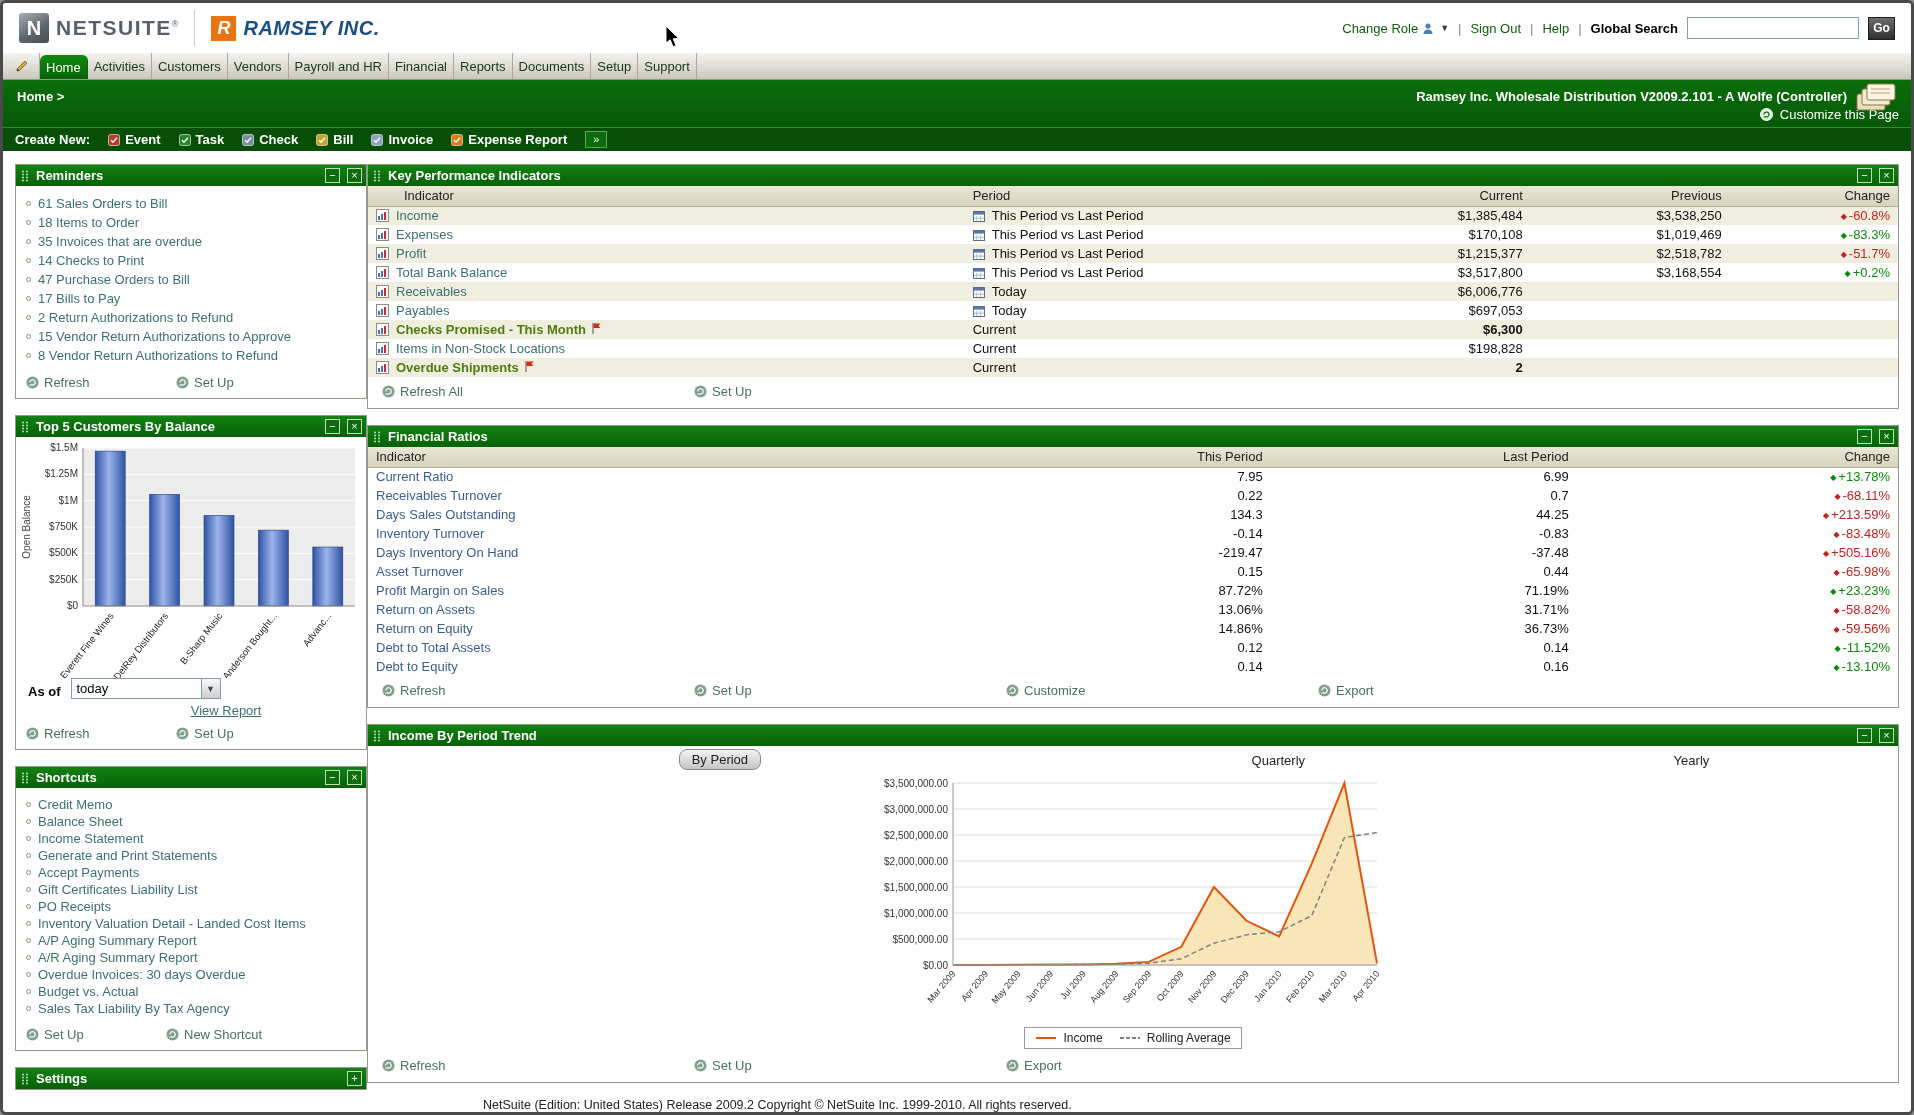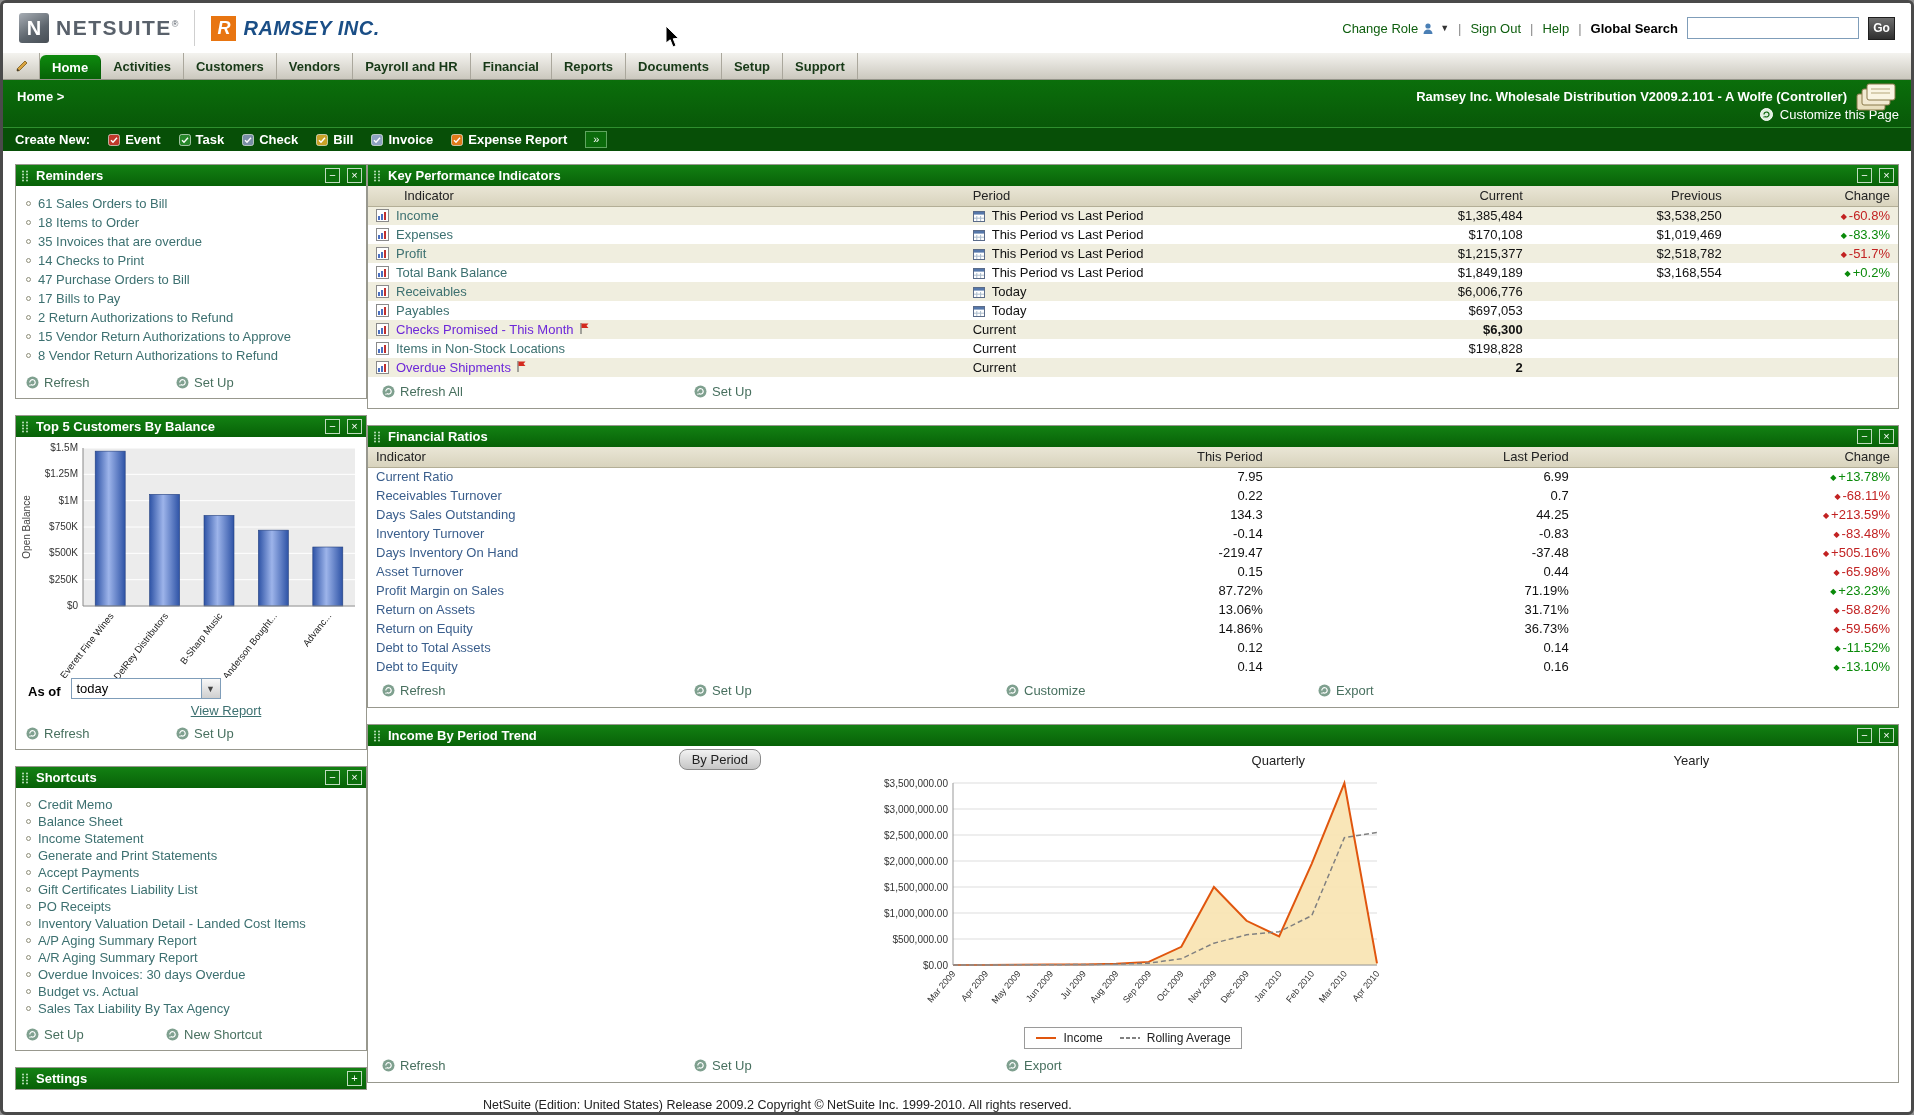--- a/index.html
+++ b/index.html
@@ -23,21 +23,21 @@
   .pipe{color:#888}
   .caret{font-size:9px;color:#333}
   .gs-label{font-weight:bold;color:#000;white-space:nowrap}
   .gs-input{width:172px;height:22px;border:1px solid #7F9DB9;padding:0 4px;font-size:13px}
   .go-btn{height:23px;min-width:27px;background:linear-gradient(#6E6E6E,#2F2F2F);color:#FFF;border:1px solid #1E1E1E;font-size:12px;font-weight:bold;cursor:pointer}
 
   
   .tabbar{height:27px;background:linear-gradient(#F4F3EF,#CBC8BE);border-bottom:1px solid #95958A;display:flex;align-items:stretch;padding-left:10px}
   .nav-edge{display:flex;align-items:center;padding:0 10px 0 2px;border-right:1px solid #AAA79C}
   .tabs{display:flex}
-  .tab{padding:0 12px;display:flex;align-items:center;font-size:13px;font-weight:bold;color:#173917;border-right:1px solid #AAA79C;cursor:pointer}
+  .tab{padding:0 6px;display:flex;align-items:center;font-size:13px;font-weight:normal;color:#173917;border-right:1px solid #AAA79C;cursor:pointer}
   .tab.active{background:linear-gradient(#0E8A0E,#076307);color:#FFF;border-radius:6px 6px 0 0;margin-top:2px;border-right:1px solid #076307}
 
   
   .greenbar{position:relative;height:47px;background:linear-gradient(#0B6F0B,#085808);color:#FFF}
   .crumb{position:absolute;left:14px;top:9px;font-size:13px;font-weight:bold;cursor:pointer}
   .gb-context{position:absolute;right:64px;top:9px;font-size:13px;font-weight:bold;white-space:nowrap}
   .gb-customize{position:absolute;right:12px;bottom:5px;display:flex;align-items:center;gap:7px;font-size:13px;cursor:pointer;color:#FFF}
   .cards-ico{position:absolute;right:14px;top:2px;cursor:pointer}
 
   
@@ -70,21 +70,21 @@
 
   
   .data-table{width:100%;border-collapse:collapse;table-layout:fixed;font-size:13px}
   .data-table th{background:linear-gradient(#EAE6D6,#D8D3BD);border-bottom:1px solid #B3AE96;font-weight:normal;color:#222;height:20px;padding:0 8px;text-align:left;white-space:nowrap}
   .data-table th.num{text-align:right}
   .data-table td{height:19px;padding:0 8px;white-space:nowrap;overflow:hidden;color:#111}
   .data-table td.num{text-align:right}
   .kpi-table tr.alt td{background:#F0EEDF}
   th.pad-ind{padding-left:36px}
   .ind-link{color:#3C7070;cursor:pointer}
-  .ind-bold{color:#6d28d9;font-weight:normal;cursor:pointer}
+  .ind-bold{color:#4d7c0f;font-weight:bold;cursor:pointer}
   .ratio-link{color:#3A5E8C;cursor:pointer}
   .bnum{font-weight:bold}
   .chg{white-space:nowrap}
   .chg .dia{font-size:8px;vertical-align:1px;margin-right:2px}
   .chg.red{color:#C22222}.chg.green{color:#0A8A0A}
   .kpi-icon,.per-icon{vertical-align:-2px;margin-right:7px}
   .flag-icon{vertical-align:-1px;margin-left:5px}
 
   
   .cust-chart{display:flex;justify-content:center;padding-top:3px}
@@ -630,21 +630,21 @@
                     <rect x="5" y="5" width="2" height="6" fill="#4A6FC0"></rect>
                     <rect x="8" y="3" width="2" height="8" fill="#C03030"></rect>
                   </svg><span class="ind-link">Total Bank Balance</span></td>
                 <td><svg class="per-icon" width="12" height="12" viewBox="0 0 12 12">
                     <rect x="0.5" y="1.5" width="11" height="10" fill="#FFF" stroke="#5A6B88"></rect>
                     <rect x="1" y="2" width="10" height="2.6" fill="#5577AA"></rect>
                     <line x1="3.8" y1="6" x2="3.8" y2="11" stroke="#AABBCC"></line>
                     <line x1="7.6" y1="6" x2="7.6" y2="11" stroke="#AABBCC"></line>
                     <line x1="1" y1="8.2" x2="11" y2="8.2" stroke="#AABBCC"></line>
                   </svg><span>This Period vs Last Period</span></td>
-                <td class="num">$1,849,189</td>
+                <td class="num">$3,517,800</td>
                 <td class="num">$3,168,554</td>
                 <td class="num"><span class="chg green"><span class="dia">◆</span>+0.2%</span></td>
               </tr>
               <tr class="alt">
                 <td><svg class="kpi-icon" width="13" height="13" viewBox="0 0 13 13">
                     <rect x="0.5" y="0.5" width="12" height="12" fill="#FFF" stroke="#8A8A8A"></rect>
                     <rect x="2" y="7" width="2" height="4" fill="#4A6FC0"></rect>
                     <rect x="5" y="5" width="2" height="6" fill="#4A6FC0"></rect>
                     <rect x="8" y="3" width="2" height="8" fill="#C03030"></rect>
                   </svg><span class="ind-link">Receivables</span></td>

